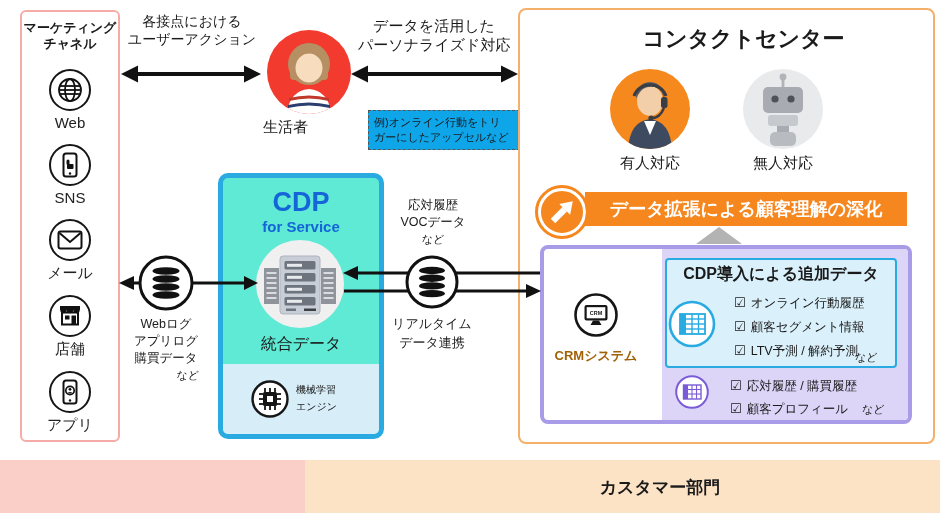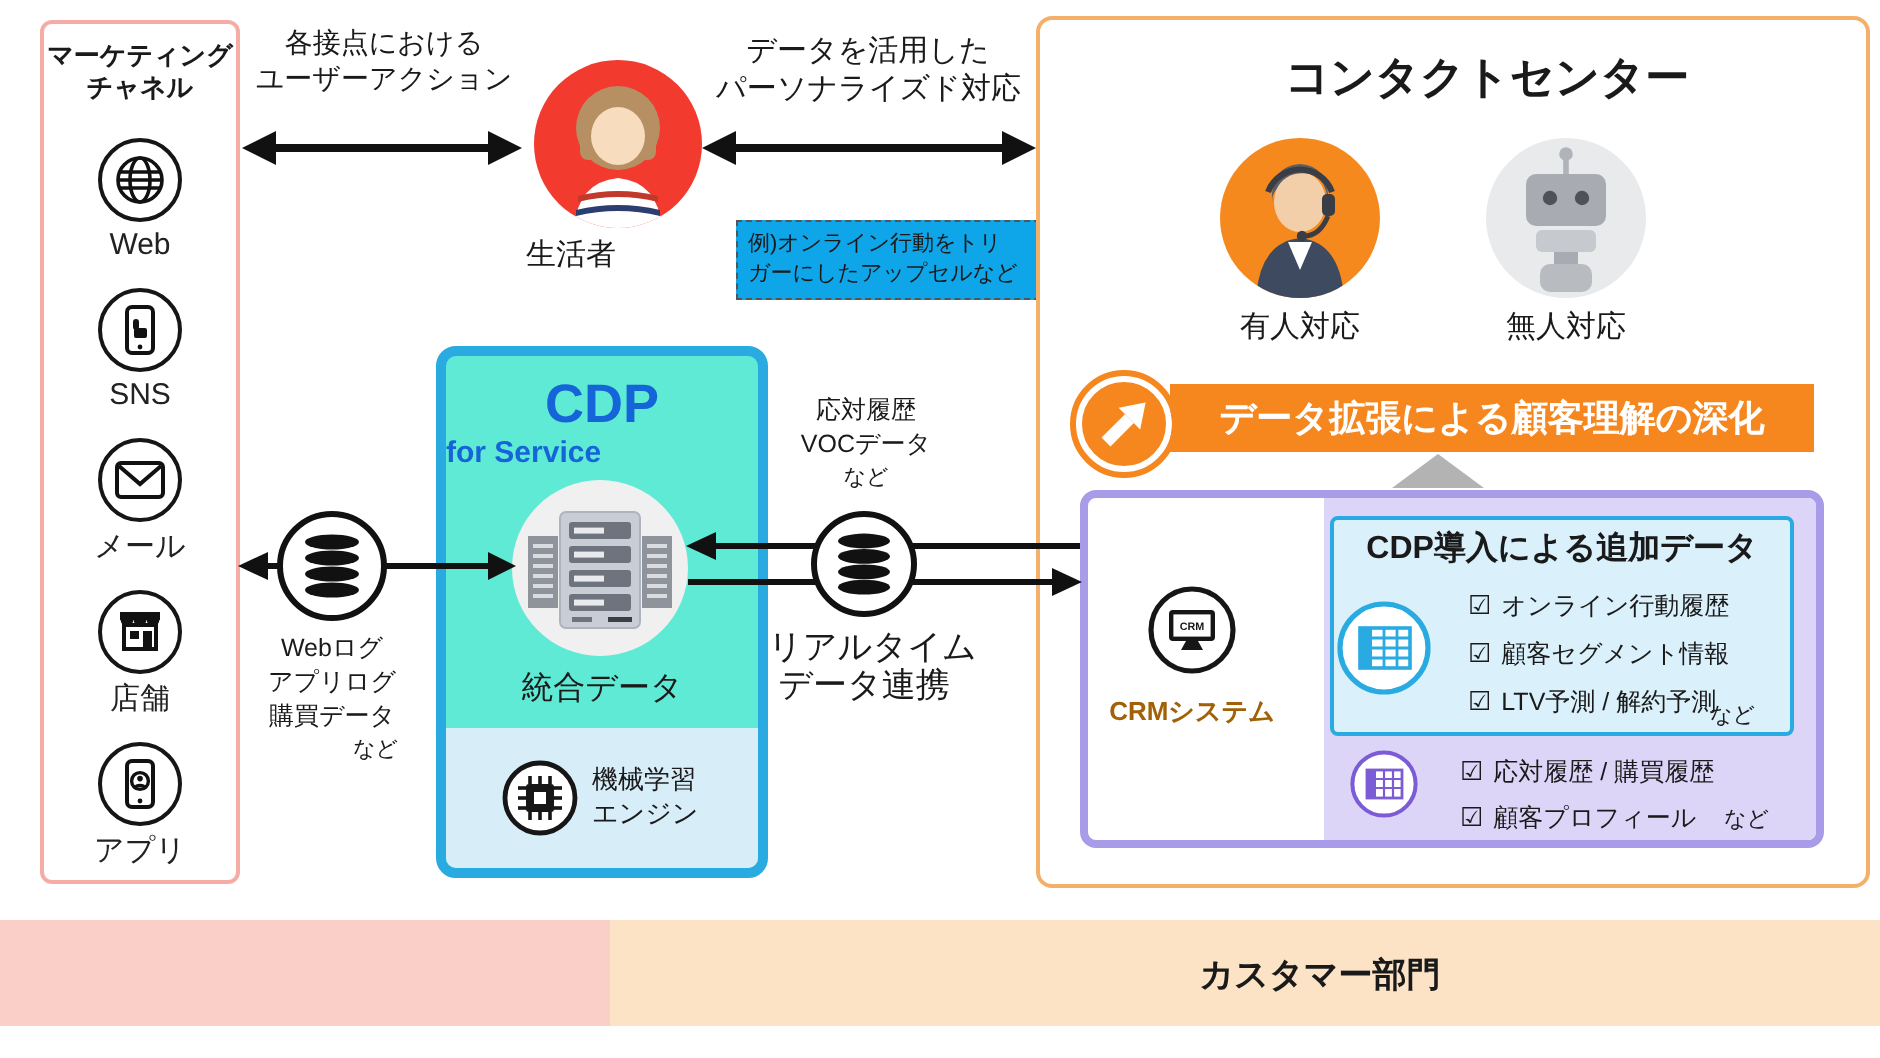--- a/index.html
+++ b/index.html
@@ -18,26 +18,26 @@
   .lbl{font-size:14px;line-height:18px;text-align:center;}
   .note-box{left:368px;top:82px;width:140px;border:1px dashed #555;background:#0ea5e9;padding:4px 5px;
     font-size:11px;line-height:15px;text-align:left;margin-top:28px;}
   
   .consumer{left:267px;top:30px;width:84px;height:84px;border-radius:50%;background:#F23A2F;}
   .consumer-label{left:263px;top:118px;width:92px;font-size:15px;font-weight:normal;}
   
   .cdp-box{left:218px;top:173px;width:166px;height:266px;border:5px solid #29ABE2;border-radius:10px;
     background:#5eead4;box-sizing:border-box;}
   .cdp-title{left:0;top:10px;width:100%;text-align:center;font-size:27px;font-weight:bold;color:#1565D8;line-height:28px;}
-  .cdp-sub{left:0;top:40px;width:100%;font-size:15px;font-weight:bold;color:#1565D8;}
+  .cdp-sub{left:0;top:40px;width:100%;text-align:center;font-size:15px;font-weight:bold;color:#1565D8;}
   .server-wrap{left:33px;top:62px;width:88px;height:88px;border-radius:50%;background:#F0F0F1;}
   .cdp-data-label{left:0;top:156px;width:100%;text-align:center;font-size:16px;}
   .ml-panel{left:0;right:0;bottom:0;height:70px;background:#D7EEF9;border-radius:0 0 5px 5px;}
   .ml-icon{left:27px;top:15px;width:40px;height:40px;}
-  .ml-text{left:73px;top:17px;font-size:13px;line-height:17px;}
+  .ml-text{left:73px;top:17px;font-size:10px;line-height:17px;}
   
   .dbl{font-size:12.5px;line-height:17px;text-align:center;}
   .etc-sm{font-size:11px;}
   
   .cc-box{left:518px;top:8px;width:417px;height:436px;border:2px solid #F4B06A;border-radius:8px;background:#fff;box-sizing:border-box;}
   .cc-title{left:518px;top:24px;width:417px;text-align:center;font-size:22px;font-weight:bold;padding-left:17px;}
   .avatar{width:80px;height:80px;border-radius:50%;}
   .op{left:610px;top:69px;background:#F6891E;}
   .bot{left:743px;top:69px;background:#E9EAEC;}
   .av-label{width:80px;text-align:center;font-size:15px;top:154px;}
@@ -255,21 +255,21 @@
     <div class="nowrap">Webログ</div>
     <div class="nowrap">アプリログ</div>
     <div class="nowrap">購買データ</div>
     <div class="etc-sm" style="text-align:right;padding-right:6px;">など</div>
   </div>
   <div class="abs dbl" style="left:394px;top:197px;width:78px;">
     <div class="nowrap">応対履歴</div>
     <div class="nowrap">VOCデータ</div>
     <div class="etc-sm">など</div>
   </div>
-  <div class="abs dbl" style="left:384px;top:314px;width:96px;font-size:17px;line-height:19px;">
+  <div class="abs dbl" style="left:384px;top:314px;width:96px;font-size:13px;line-height:19px;">
     <div class="nowrap">リアルタイム</div>
     <div class="nowrap">データ連携</div>
   </div>
 
   <div class="abs cc-box"></div>
   <div class="abs cc-title">コンタクトセンター</div>
 
   <div class="abs avatar op">
     <svg width="80" height="80" viewBox="0 0 80 80">
       <defs>

